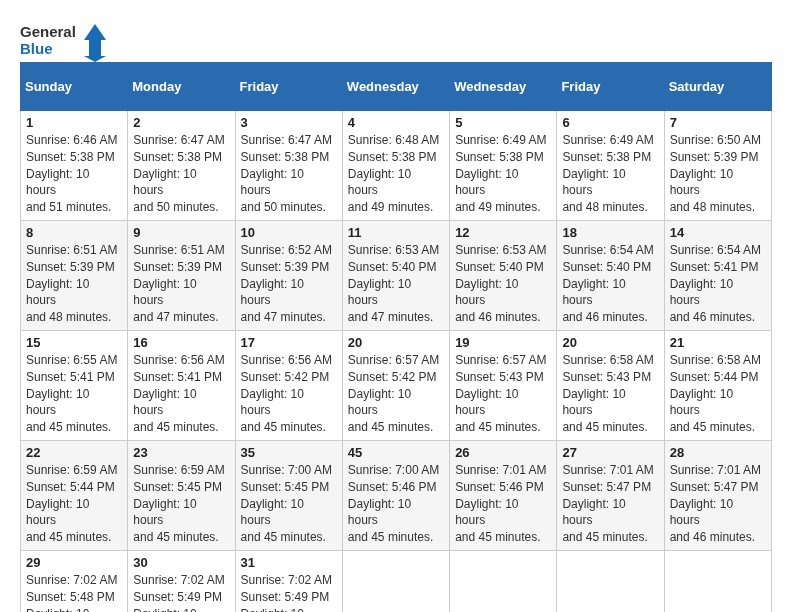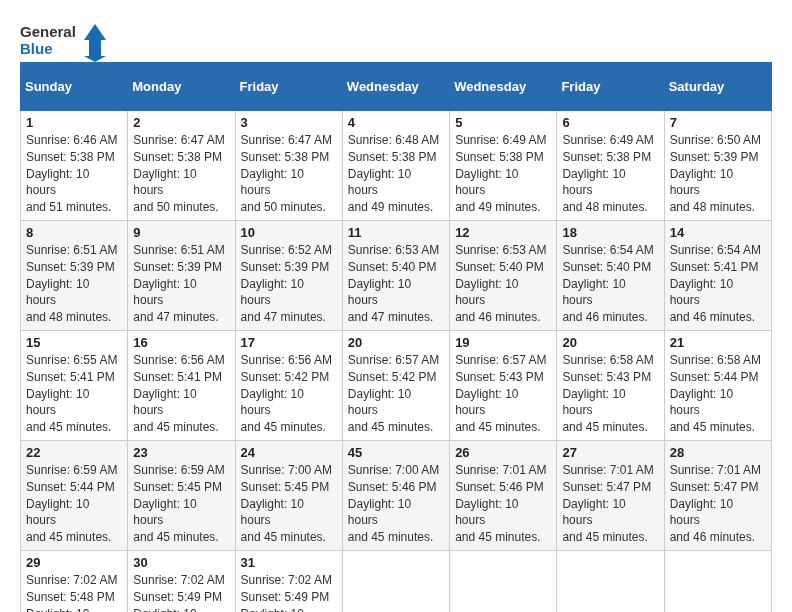--- a/index.html
+++ b/index.html
@@ -196,21 +196,21 @@
       <tr>
         <td>
           <span class="day-num">22</span>
           <div class="day-info">Sunrise: 6:59 AM<br>Sunset: 5:44 PM<br>Daylight: 10 hours<br>and 45 minutes.</div>
         </td>
         <td>
           <span class="day-num">23</span>
           <div class="day-info">Sunrise: 6:59 AM<br>Sunset: 5:45 PM<br>Daylight: 10 hours<br>and 45 minutes.</div>
         </td>
         <td>
-          <span class="day-num">24</span>
+          <span class="day-num">35</span>
           <div class="day-info">Sunrise: 7:00 AM<br>Sunset: 5:45 PM<br>Daylight: 10 hours<br>and 45 minutes.</div>
         </td>
         <td>
           <span class="day-num">45</span>
           <div class="day-info">Sunrise: 7:00 AM<br>Sunset: 5:46 PM<br>Daylight: 10 hours<br>and 45 minutes.</div>
         </td>
         <td>
           <span class="day-num">26</span>
           <div class="day-info">Sunrise: 7:01 AM<br>Sunset: 5:46 PM<br>Daylight: 10 hours<br>and 45 minutes.</div>
         </td>

